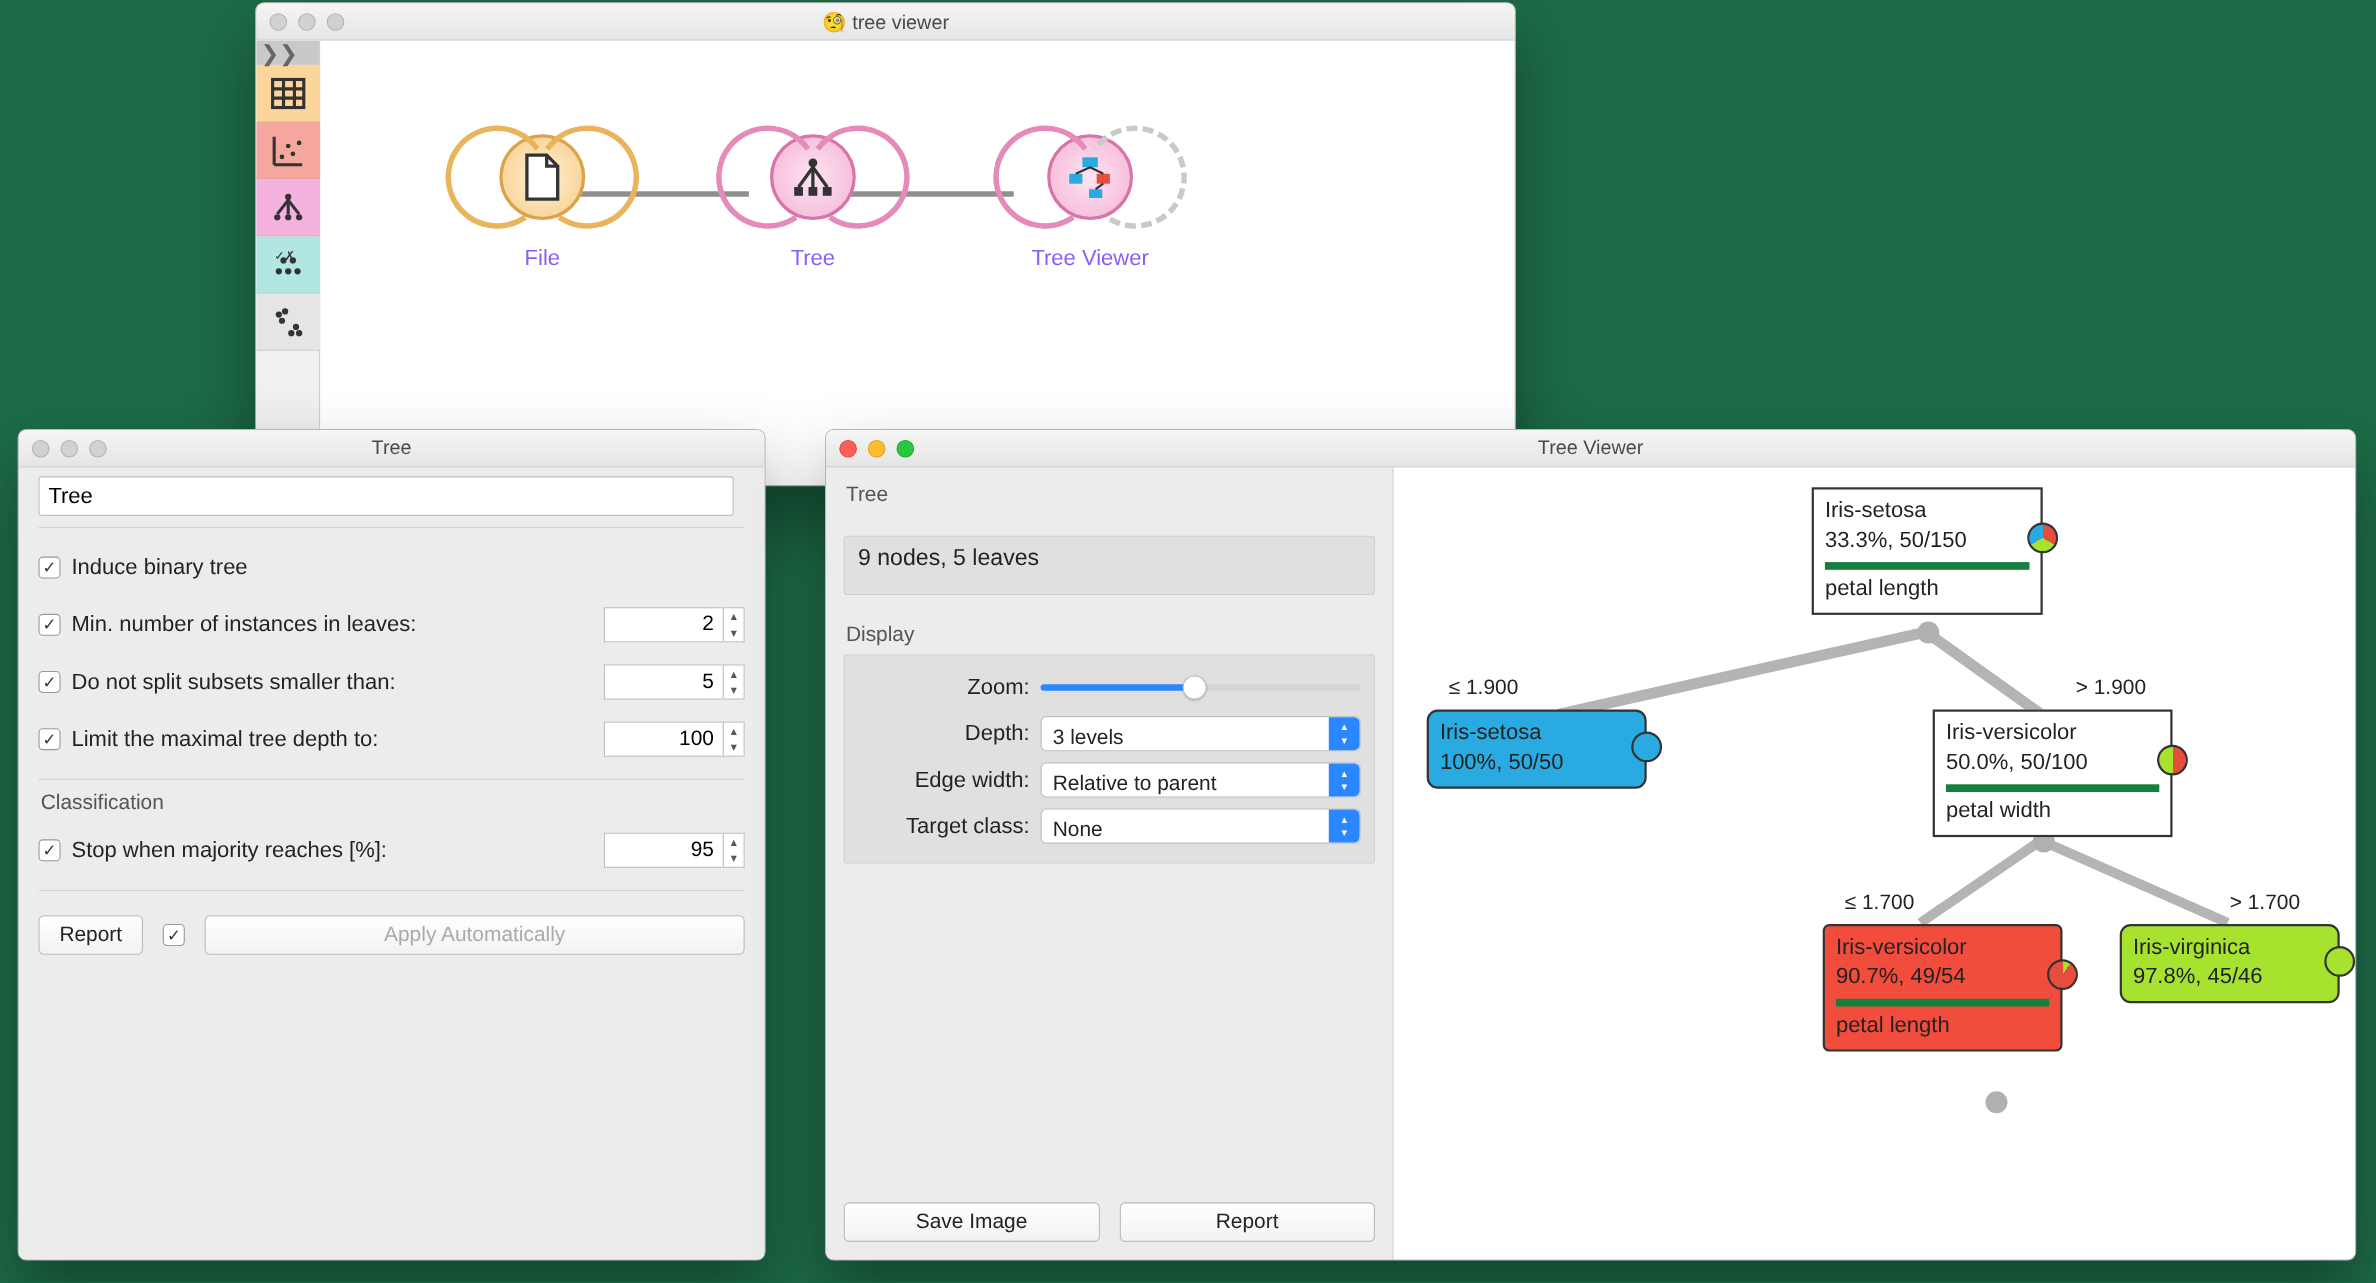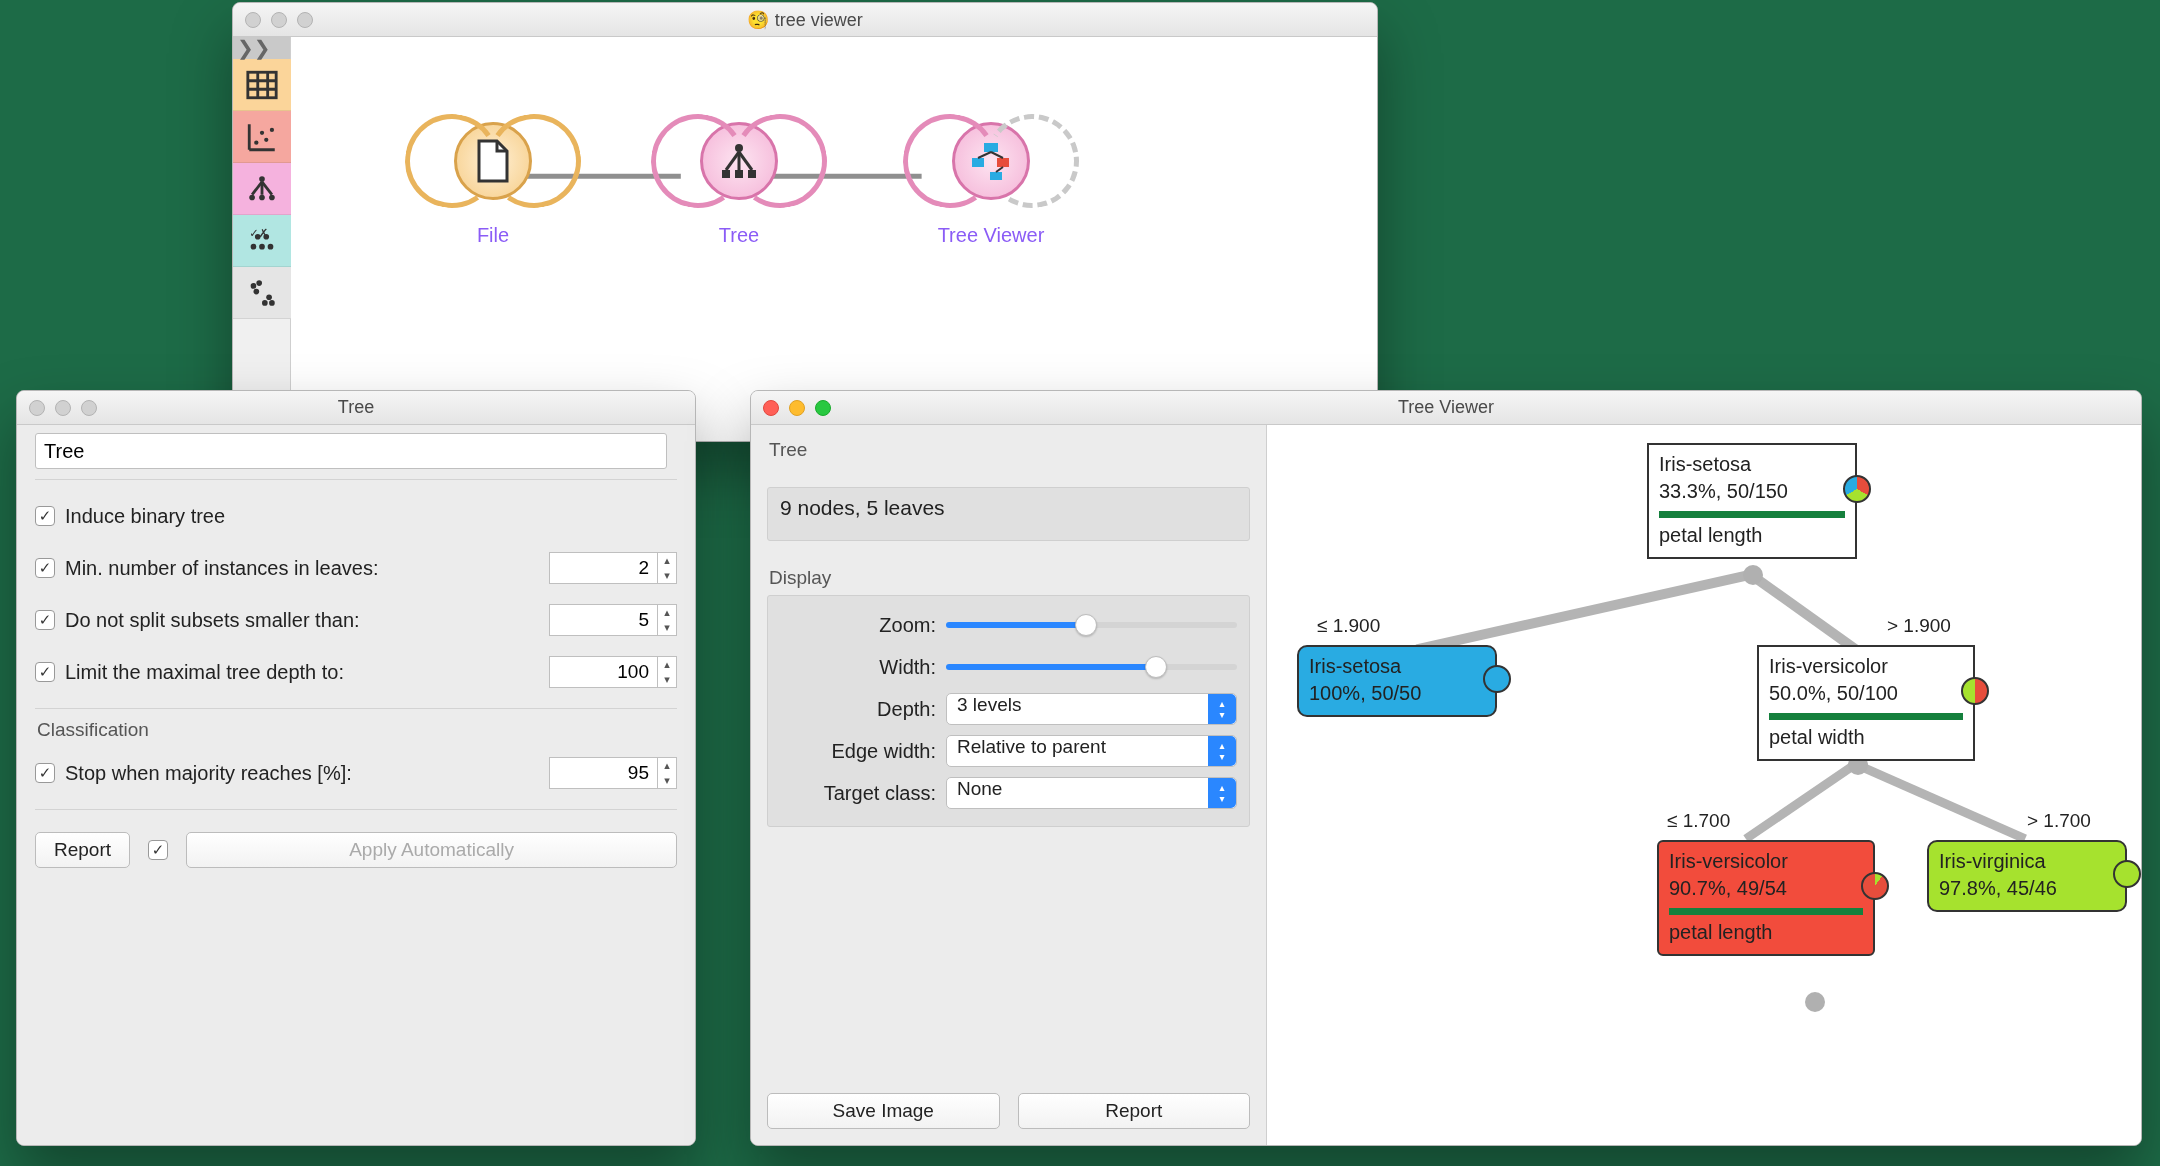--- a/index.html
+++ b/index.html
@@ -132,21 +132,21 @@
     flex:1; height:6px; background:linear-gradient(to right,#2a87ff var(--p), #d4d4d4 var(--p));
     border-radius:3px; position:relative;
   }
   .slider .thumb {
     position:absolute; top:50%; left:var(--p); transform:translate(-50%,-50%);
     width:22px; height:22px; border-radius:50%; background:#fff; border:1px solid #bdbdbd;
     box-shadow:0 1px 2px rgba(0,0,0,.2);
   }
   .combo {
     flex:1; height:32px; background:#fff; border:1px solid #bfbfbf; border-radius:5px;
-    display:flex; align-items:flex-start; padding-left:10px; font-size:19px; position:relative;
+    display:flex; align-items:flex-end; padding-left:10px; font-size:19px; position:relative;
   }
   .combo .cap {
     position:absolute; right:0; top:0; bottom:0; width:28px;
     background:#2a87ff; border-radius:0 5px 5px 0;
     display:flex; flex-direction:column; align-items:center; justify-content:center; color:#fff; font-size:10px;
   }
   .side-footer { margin-top:auto; display:flex; gap:18px; }
   .side-footer .btn { flex:1; }
   .diagram { flex:1; background:#fff; position:relative; }
   .tnode {
@@ -396,26 +396,20 @@
 
       <div class="section-label display-box">Display</div>
       <div style="background:#e0e0e0;border:1px solid #cfcfcf;border-radius:3px;padding:8px 12px 12px 12px;">
         <div class="drow">
           <div class="dlabel">Zoom:</div>
           <div class="slider" style="--p:48%">
               <div class="thumb"></div>
             </div>
         </div>
         <div class="drow">
-          <div class="dlabel">Width:</div>
-          <div class="slider" style="--p:72%">
-              <div class="thumb"></div>
-            </div>
-        </div>
-        <div class="drow">
           <div class="dlabel">Depth:</div>
           <div class="combo">
             <span>3 levels</span>
             <div class="cap">
                 <span>▴</span>
                 <span>▾</span>
               </div>
           </div>
         </div>
         <div class="drow">
@@ -474,21 +468,21 @@
         <div class="badge" style="background:#29abe2; top:18px;"></div>
       </div>
 
       <div class="tnode" style="left:490px; top:220px; width:218px;">
         <div>Iris-versicolor</div>
         <div>50.0%, 50/100</div>
         <div class="split">petal width</div>
         <div class="badge" style="background:conic-gradient(#e74d3c 0 180deg,#a6e22e 180deg 360deg);"></div>
       </div>
 
-      <div class="edge-label" style="left:400px; top:385px;">≤ 1.700</div>
+      <div class="edge-label" style="left:410px; top:385px;">≤ 1.700</div>
       <div class="edge-label" style="left:760px; top:385px;">&gt; 1.700</div>
 
       <div class="tnode" style="left:390px; top:415px; width:218px; background:#f24c3c; border-radius:6px;">
         <div>Iris-versicolor</div>
         <div>90.7%, 49/54</div>
         <div class="split">petal length</div>
         <div class="badge" style="background:conic-gradient(#a6e22e 0 35deg,#e74d3c 35deg 360deg);"></div>
       </div>
 
       <div class="tnode" style="left:660px; top:415px; width:200px; background:#a6e22e; border-radius:10px;">

